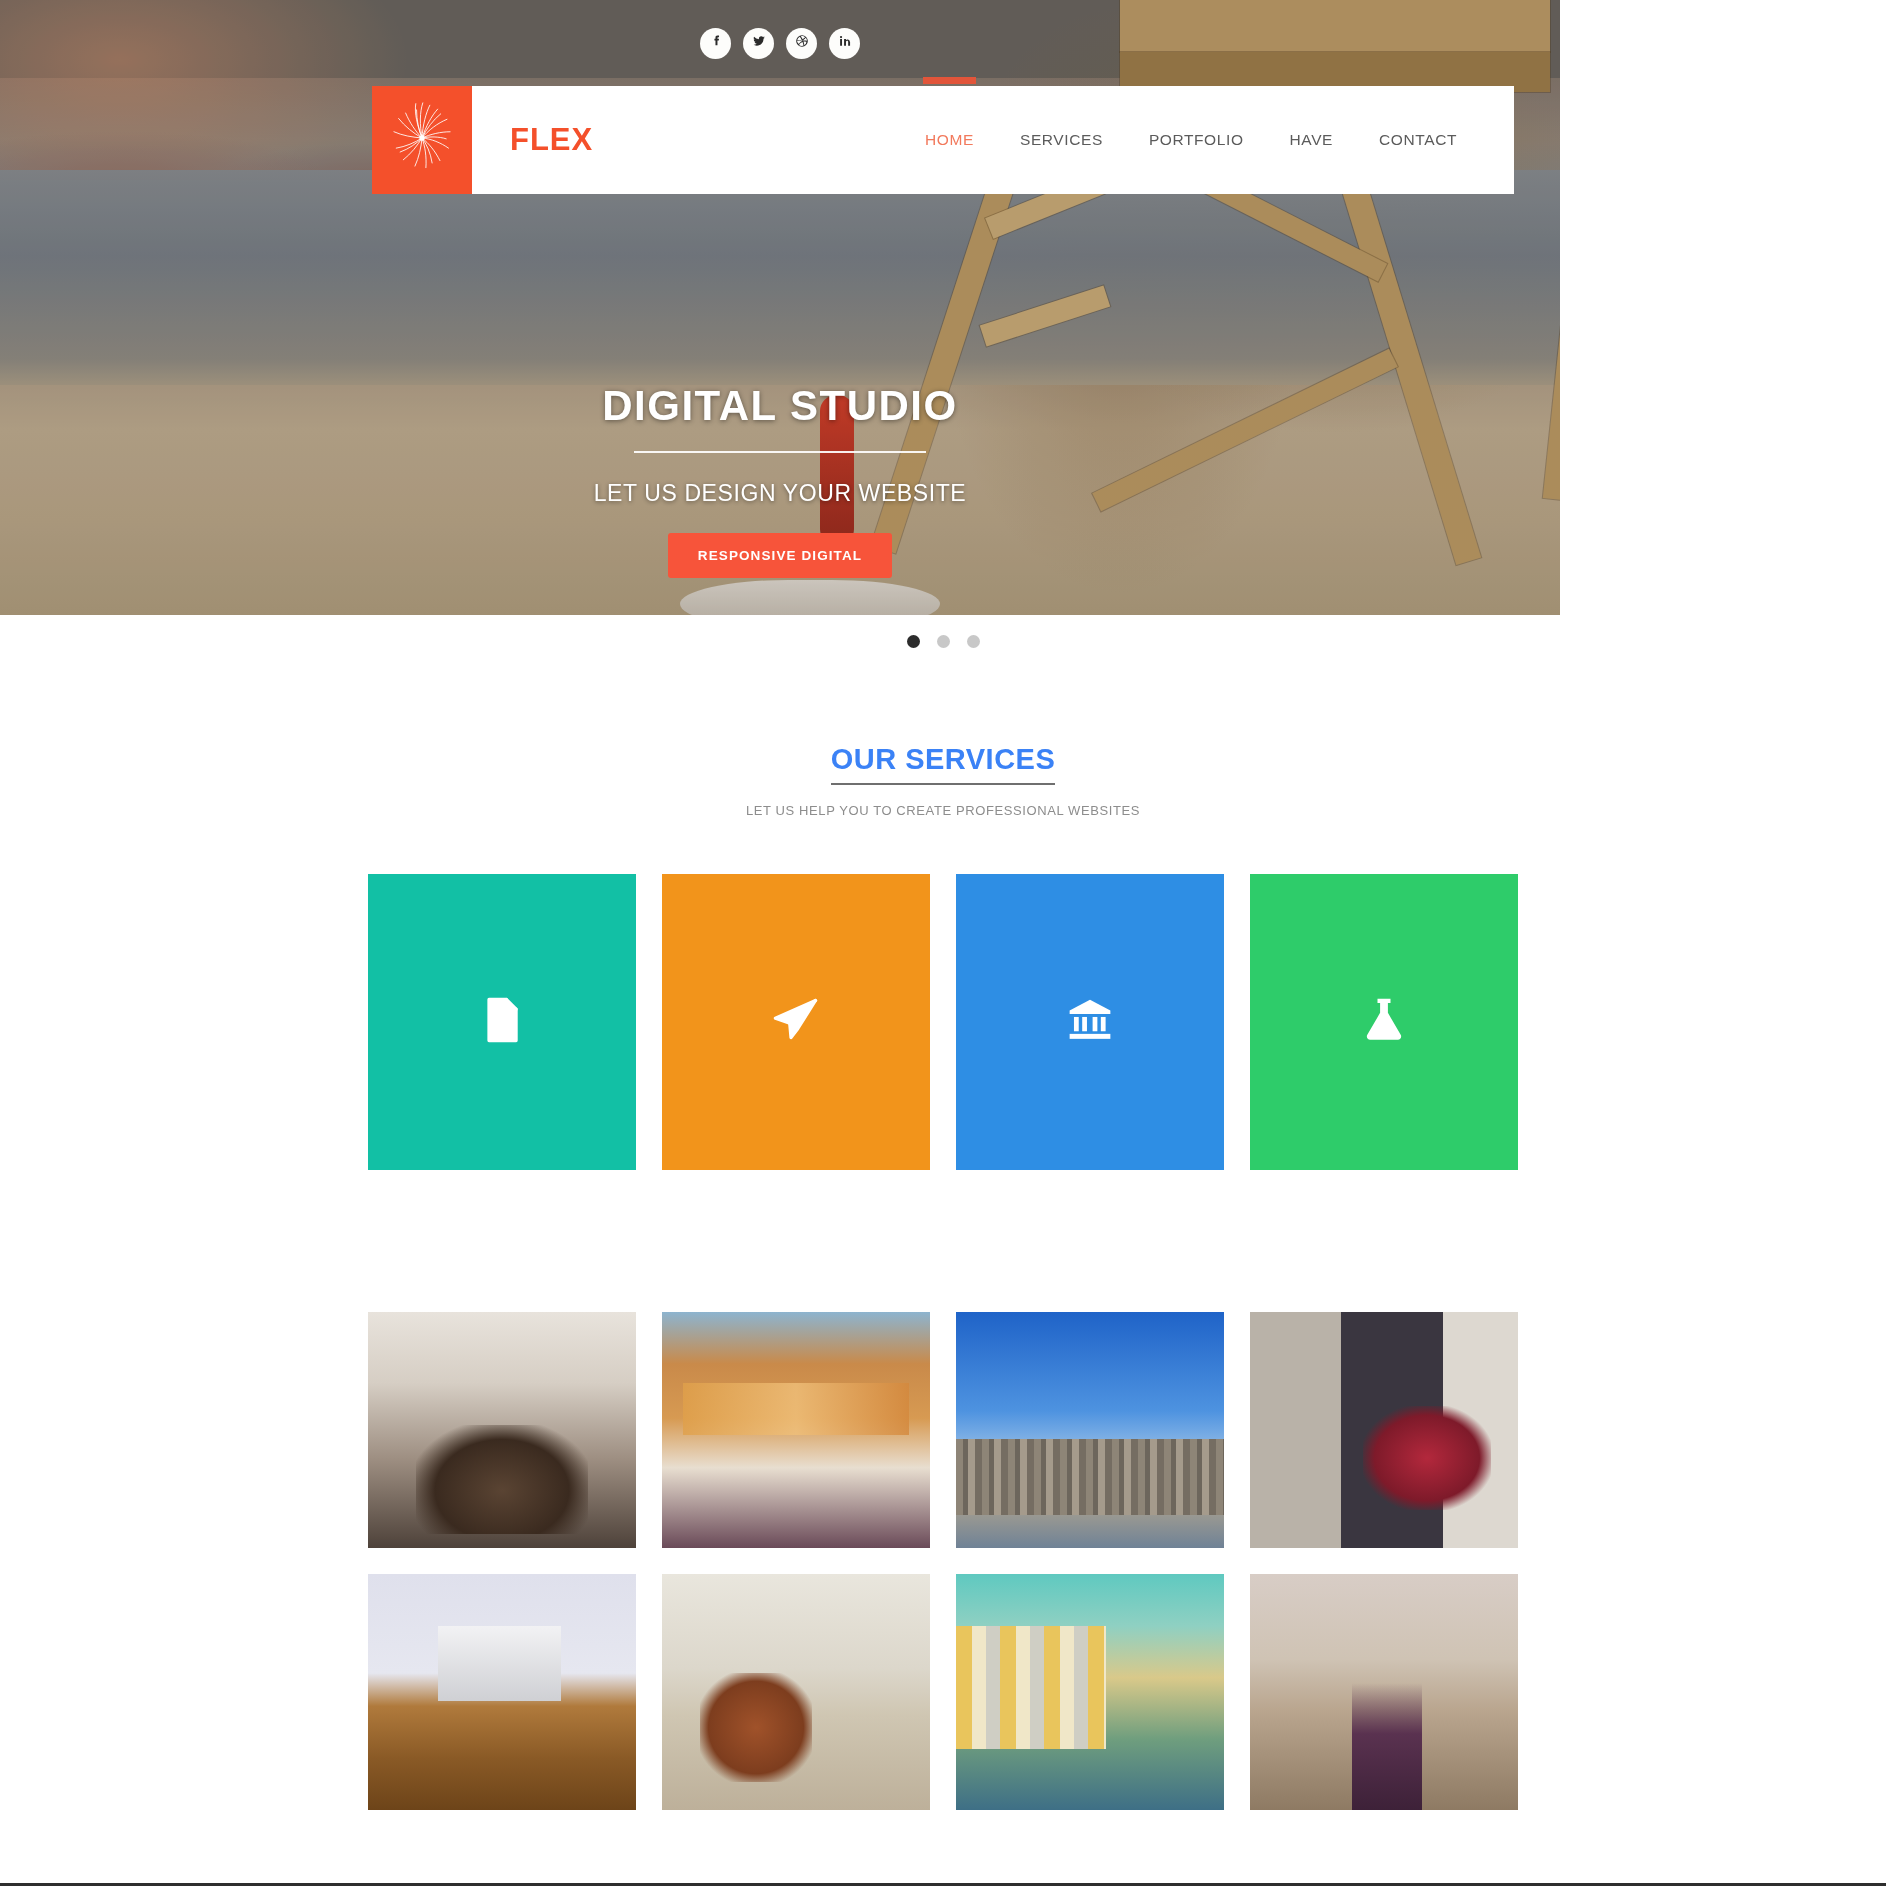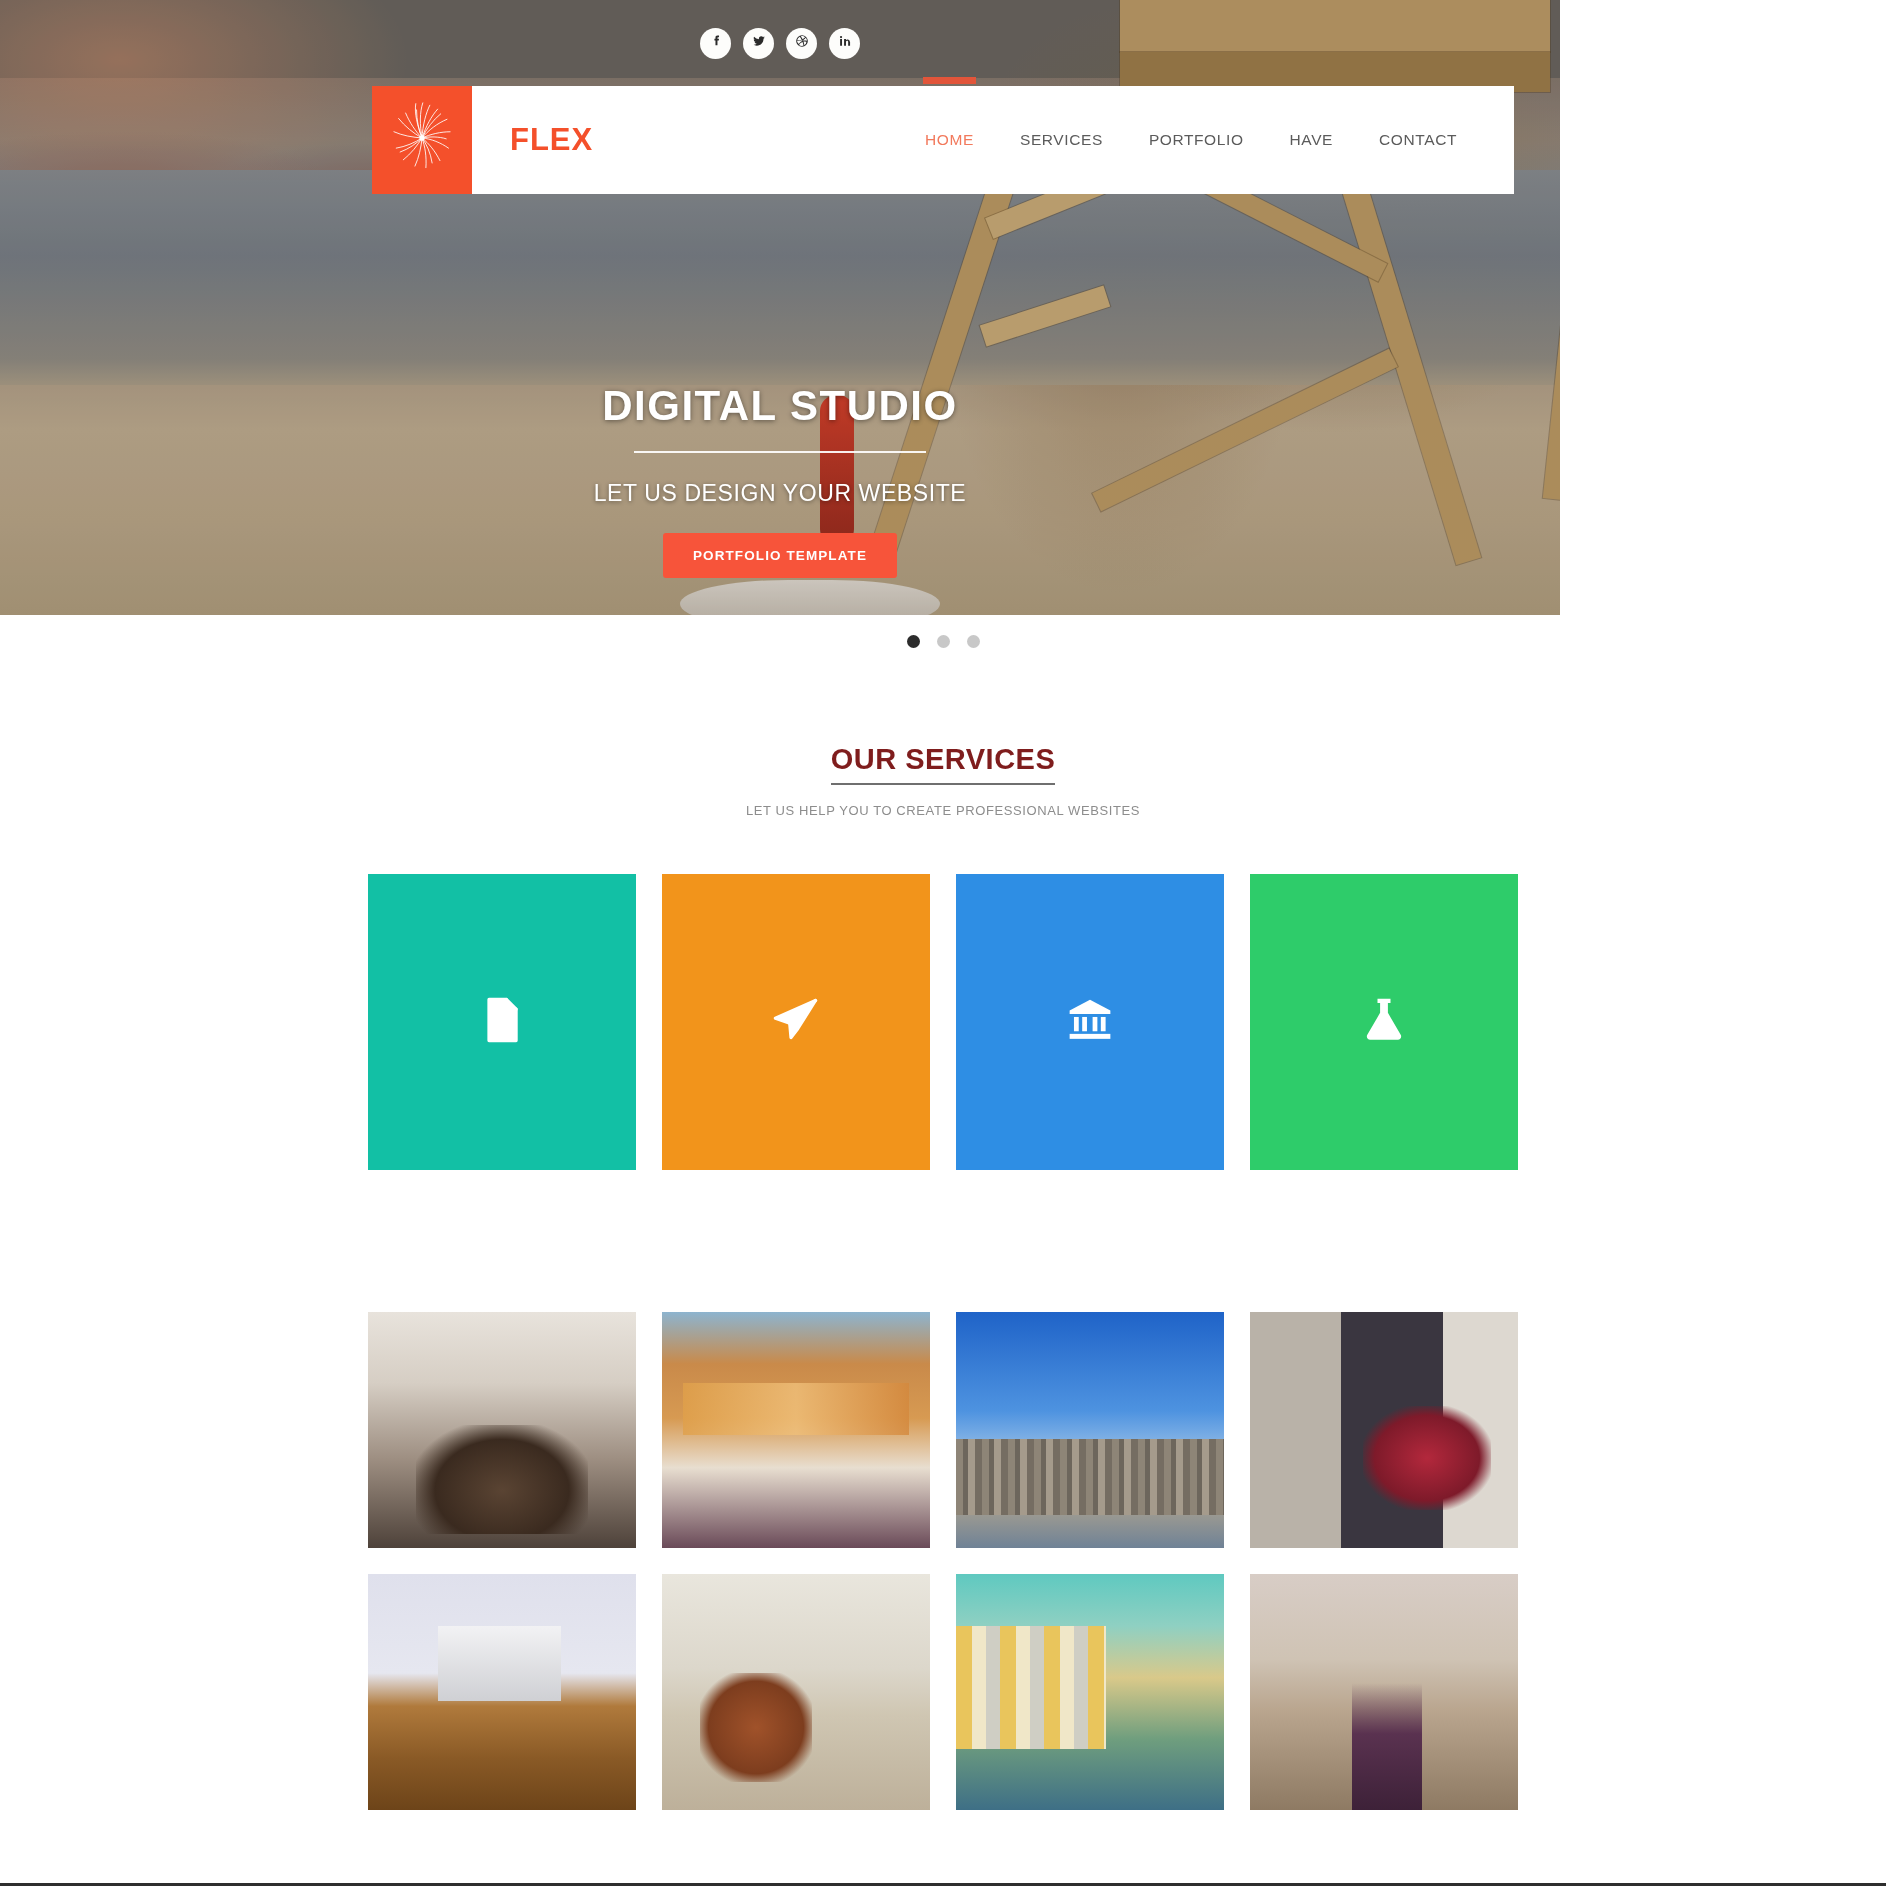--- a/index.html
+++ b/index.html
@@ -146,21 +146,21 @@
     display: flex; align-items: center; justify-content: center; gap: 17px;
     background: #ffffff;
   }
   .dot { width: 13px; height: 13px; border-radius: 50%; background: #c8c8c8; cursor: pointer; }
   .dot.active { background: #2c2c2c; }
 
   
   .section-head { text-align: center; }
   .section-title {
     display: inline-block; font-size: 29px; font-weight: bold;
-    letter-spacing: .5px; color: #7f1d1d;
+    letter-spacing: .5px; color: #3b82f6;
     border-bottom: 2px solid #6f6f6f; padding-bottom: 7px;
   }
   .section-sub {
     margin-top: 18px; font-size: 13px; letter-spacing: .6px; color: #8d8d8d;
   }
 
   .services { padding-top: 76px; }
   .tiles {
     width: 1152px; margin: 56px auto 0;
     display: grid; grid-template-columns: repeat(4, 268px);
@@ -300,21 +300,21 @@
       <a class="nav-link">PORTFOLIO</a>
       <a class="nav-link">HAVE</a>
       <a class="nav-link">CONTACT</a>
     </div>
   </nav>
 
   <div class="hero-copy">
     <div class="hero-title">DIGITAL STUDIO</div>
     <div class="hero-rule"></div>
     <div class="hero-sub">LET US DESIGN YOUR WEBSITE</div>
-    <button class="hero-btn">PORTFOLIO TEMPLATE</button>
+    <button class="hero-btn">RESPONSIVE DIGITAL</button>
   </div>
 </section>
 
 <div class="dots">
   <span class="dot active"></span>
   <span class="dot"></span>
   <span class="dot"></span>
 </div>
 
 <section class="services">

